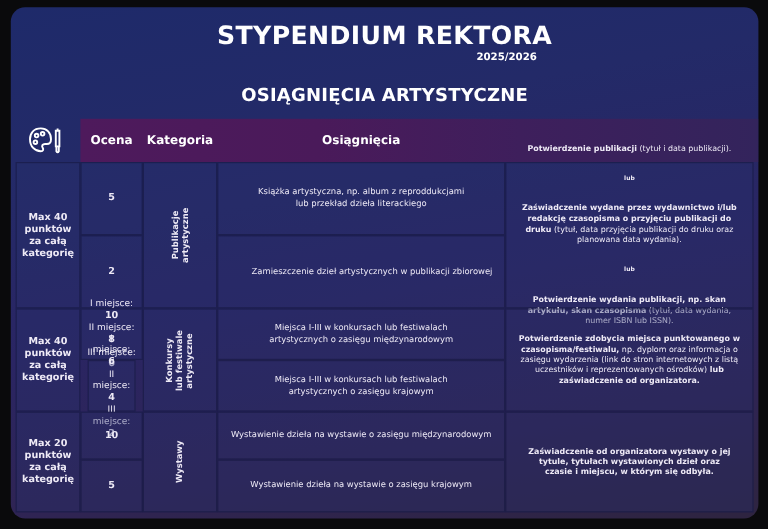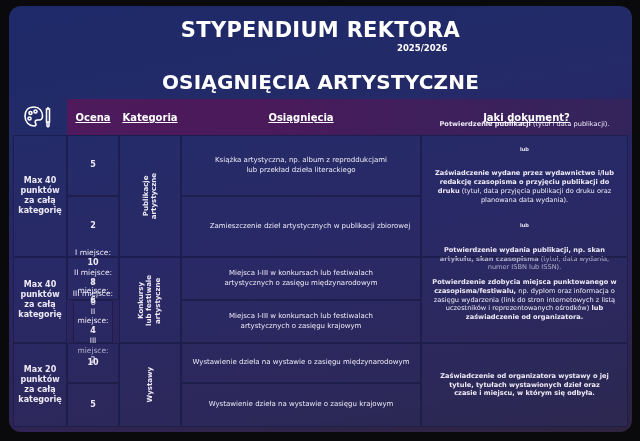--- a/index.html
+++ b/index.html
@@ -13,33 +13,33 @@
   }
   .title {
     position: absolute; left: 0; width: 100%; top: 12px; text-align: center;
     font-weight: bold; font-size: 21px; letter-spacing: 0.3px; color: #ffffff;
   }
   .year {
     position: absolute; left: 388px; top: 37px; font-size: 8.5px; font-weight: bold; color: #ffffff;
   }
   .subtitle {
     position: absolute; left: 0; width: 100%; top: 64px; text-align: center;
-    font-weight: bold; font-size: 20px; color: #ffffff; letter-spacing: 0.2px;
+    font-weight: bold; font-size: 15px; color: #ffffff; letter-spacing: 0.2px;
   }
   .header-row {
     position: absolute; left: 0; top: 93px; width: 623px; height: 36px;
     display: flex; align-items: center;
   }
   .hdr-icon { width: 58px; height: 36px; display: flex; align-items: center; justify-content: center; }
   .hdr-band {
     position: absolute; left: 58px; top: 0; width: 565px; height: 36px;
     background: linear-gradient(90deg, #4e1a5c 0%, #4a1a5a 35%, #3e1f5c 65%, #33245c 100%);
   }
   .hdr-cell { position: absolute; top: 0; height: 36px; display: flex; align-items: center; justify-content: center;
-    font-size: 10px; font-weight: bold; color: #ffffff; text-decoration: underline; }
+    font-size: 10px; font-weight: bold; color: #ffffff; }
   .grid { position: absolute; left: 0; top: 129px; width: 623px; }
   .cell {
     position: absolute; display: flex; align-items: center; justify-content: center; text-align: center;
     background: rgba(40, 50, 110, 0.35);
     border: 1px solid rgba(20, 22, 60, 0.55);
     font-size: 7px; line-height: 1.3; color: #eeeaf6; padding: 2px 4px;
   }
   .cell.maxcell { font-size: 8px; font-weight: bold; line-height: 1.25; }
   .cell.score { font-size: 8px; font-weight: bold; }
   .cell.places { flex-direction: column; font-size: 7.5px; line-height: 1.3; }
@@ -65,21 +65,20 @@
         <path d="M11 2 C5 2 2 6 2 11 C2 17 6 21 11 21 C13 21 13.5 19.5 12.5 18 C11.5 16.5 12.5 15 14.5 15 L16 15 C18.5 15 19.5 13 19.5 11 C19.5 5.5 16 2 11 2 Z"></path>
         <circle cx="7.5" cy="8" r="1.5"></circle>
         <circle cx="12.5" cy="6.5" r="1.5"></circle>
         <circle cx="6.5" cy="13.5" r="1.5"></circle>
         <path d="M25 2 L25 4 M23.5 4 L26.5 4 L26.5 17 L23.5 17 Z M24 17 L24 21 Q25 23 26 21 L26 17"></path>
       </svg>
     </div>
     <div class="hdr-cell" style="left:58px;width:52px;">Ocena</div>
     <div class="hdr-cell" style="left:110px;width:62px;">Kategoria</div>
     <div class="hdr-cell" style="left:172px;width:240px;">Osiągnięcia</div>
-    <div class="hdr-cell" style="left:412px;width:211px;">Jaki dokument?</div>
   </div>
 
   <div class="grid">
 
     <div class="cell maxcell" style="left:4px;top:0;width:54px;height:122px;white-space:pre-line;">Max 40
 punktów
 za całą
 kategorię</div>
     <div class="cell score" style="left:58px;top:0;width:52px;height:61px;">5</div>
     <div class="cell score" style="left:58px;top:61px;width:52px;height:61px;">2</div>

